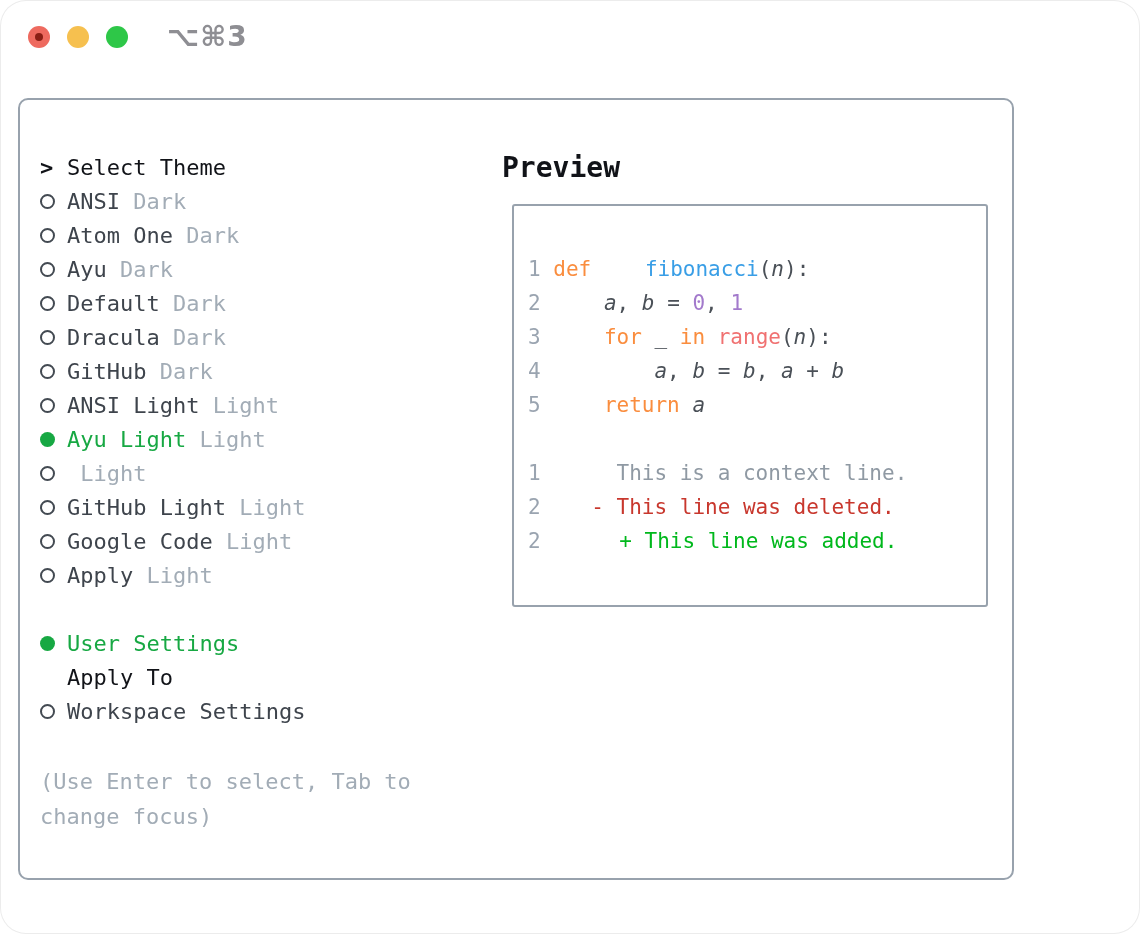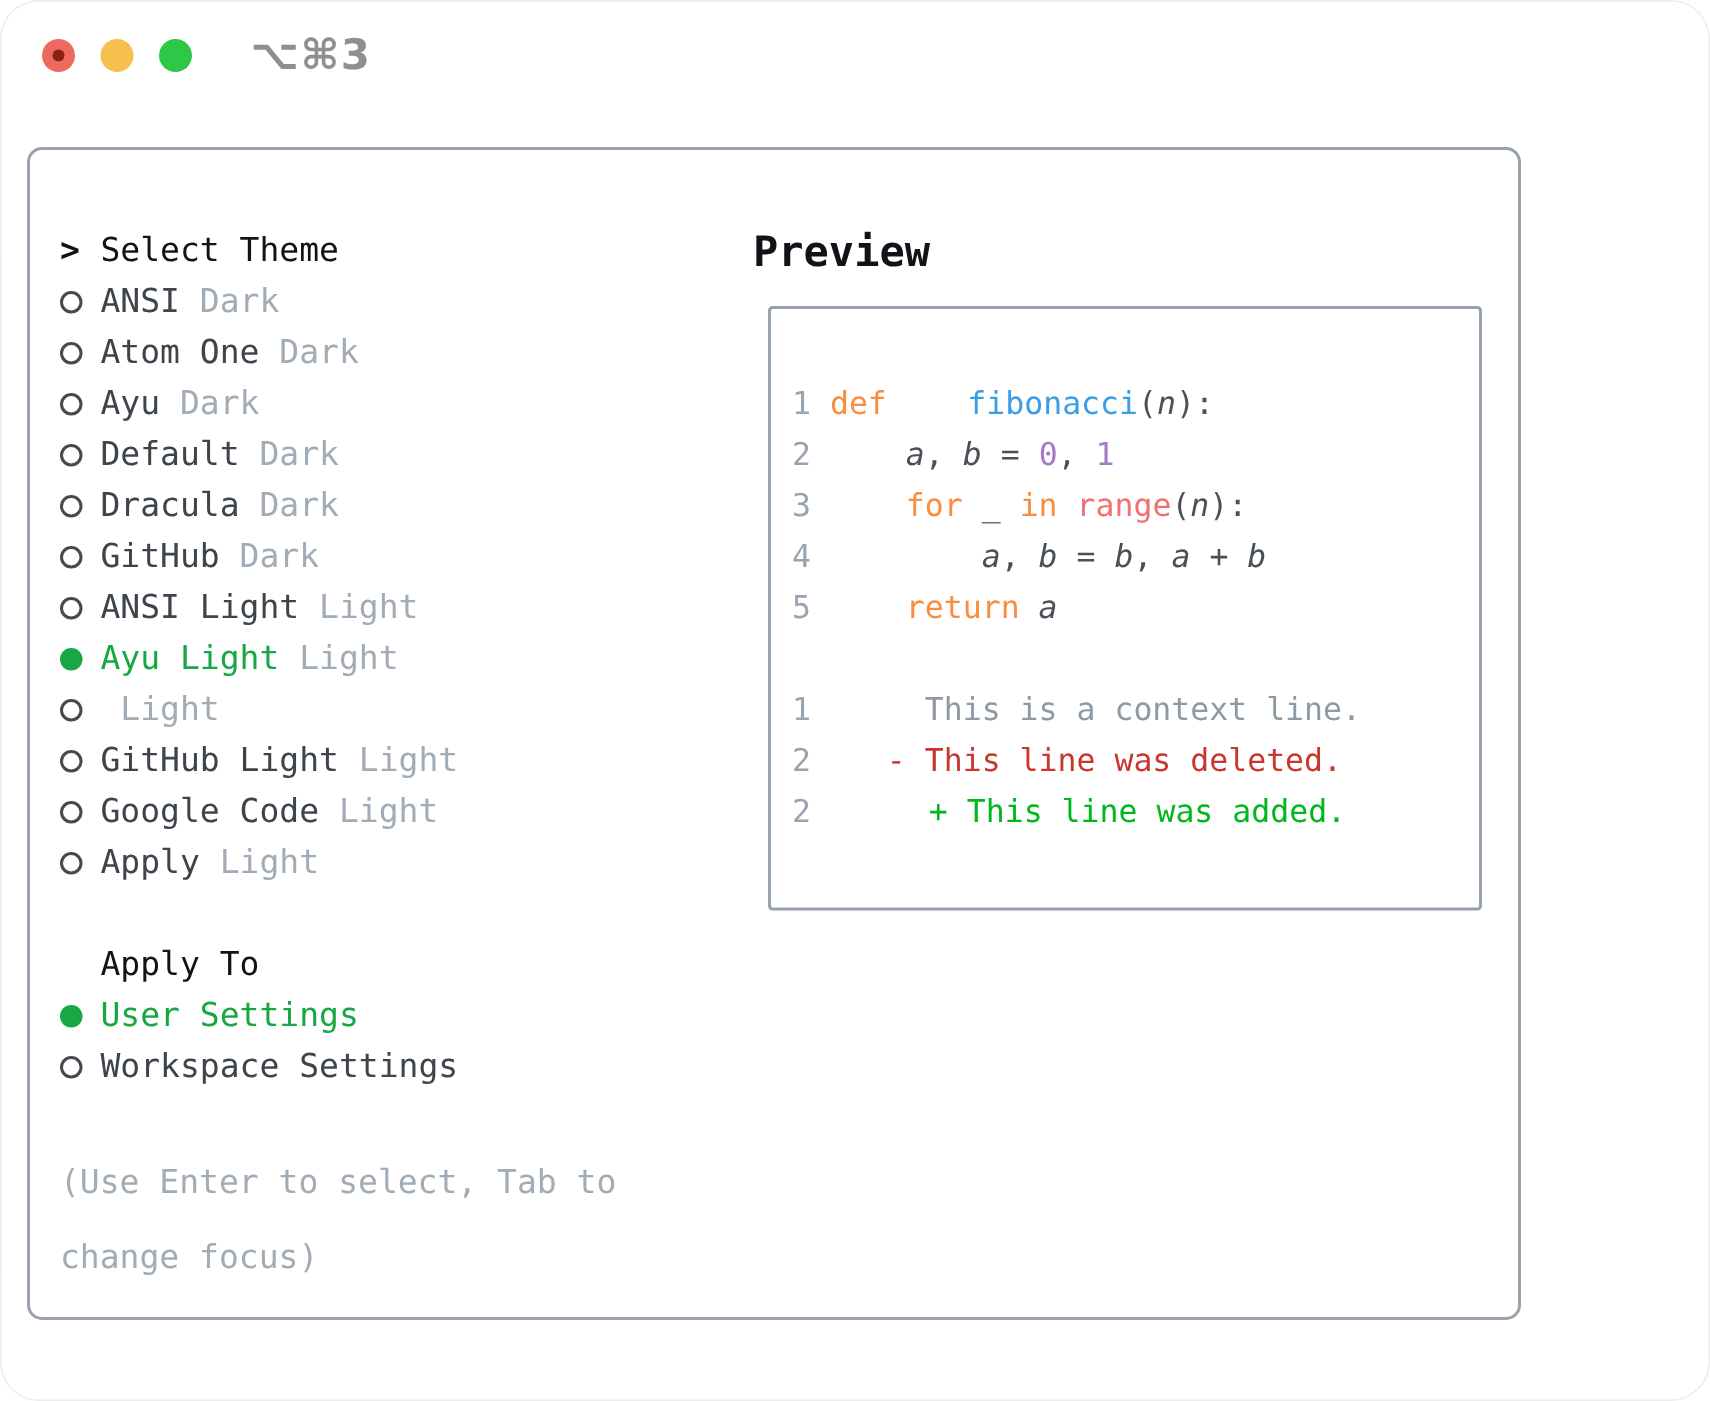--- a/index.html
+++ b/index.html
@@ -37,21 +37,21 @@
   .prefix { font-weight:bold; color:var(--header); }
   .hdr-label { font-weight:normal; color:var(--header); }
   .theme-name { color:var(--text-primary); }
   .theme-name.selected { color:var(--green); }
   .tag { color:var(--text-muted); }
   .apply-title { color:var(--header); }
   .opt-label { color:var(--text-primary); }
   .opt-label.selected { color:var(--green); }
   .help {
     position:absolute; left:20px; top:664px; width:420px;
-    font-size:22px; line-height:50px; color:var(--text-muted);
+    font-size:22px; line-height:35px; color:var(--text-muted);
   }
   
   .preview-title {
     position:absolute; left:482px; top:50px; height:34px; display:flex; align-items:center;
     font-size:28px; font-weight:bold; color:var(--header);
   }
   .preview-box {
     position:absolute; left:492px; top:104px; width:472px; height:399px;
     border:2px solid var(--border); border-radius:3px; overflow:hidden;
   }
@@ -91,22 +91,22 @@
         <div class="row"><span class="bullet-cell"><span class="ring"></span></span><span class="theme-name">Dracula</span><span class="tag"> Dark</span></div>
         <div class="row"><span class="bullet-cell"><span class="ring"></span></span><span class="theme-name">GitHub</span><span class="tag"> Dark</span></div>
         <div class="row"><span class="bullet-cell"><span class="ring"></span></span><span class="theme-name">ANSI Light</span><span class="tag"> Light</span></div>
         <div class="row"><span class="bullet-cell"><span class="dot"></span></span><span class="theme-name selected">Ayu Light</span><span class="tag"> Light</span></div>
         <div class="row"><span class="bullet-cell"><span class="ring"></span></span><span class="tag"> Light</span></div>
         <div class="row"><span class="bullet-cell"><span class="ring"></span></span><span class="theme-name">GitHub Light</span><span class="tag"> Light</span></div>
         <div class="row"><span class="bullet-cell"><span class="ring"></span></span><span class="theme-name">Google Code</span><span class="tag"> Light</span></div>
         <div class="row"><span class="bullet-cell"><span class="ring"></span></span><span class="theme-name">Apply</span><span class="tag"> Light</span></div>
       </div>
     <div class="apply-block" id="apply-block">
+        <div class="row"><span class="bullet-cell"><span class="dot"></span></span><span class="opt-label selected">User Settings</span></div>
         <div class="row"><span class="bullet-cell"></span><span class="apply-title">Apply To</span></div>
-        <div class="row"><span class="bullet-cell"><span class="dot"></span></span><span class="opt-label selected">User Settings</span></div>
         <div class="row"><span class="bullet-cell"><span class="ring"></span></span><span class="opt-label">Workspace Settings</span></div>
       </div>
     <div class="help">(Use Enter to select, Tab to change focus)</div>
 
     <div class="preview-title">Preview</div>
     <div class="preview-box">
       <div class="code" id="code">
           <div class="code-line"><span class="gutter">1 </span><span class="tok-kw">def</span><span class="tok-fg"> </span><span class="tok-fn">fibonacci</span><span class="tok-fg">(</span><span class="tok-var">n</span><span class="tok-fg">):</span></div>
           <div class="code-line"><span class="gutter">2 </span><span class="tok-fg">    </span><span class="tok-var">a</span><span class="tok-fg">, </span><span class="tok-var">b</span><span class="tok-fg"> = </span><span class="tok-num">0</span><span class="tok-fg">, </span><span class="tok-num">1</span></div>
           <div class="code-line"><span class="gutter">3 </span><span class="tok-fg">    </span><span class="tok-kw">for</span><span class="tok-fg"> _ </span><span class="tok-kw">in</span><span class="tok-fg"> </span><span class="tok-sp">range</span><span class="tok-fg">(</span><span class="tok-var">n</span><span class="tok-fg">):</span></div>

